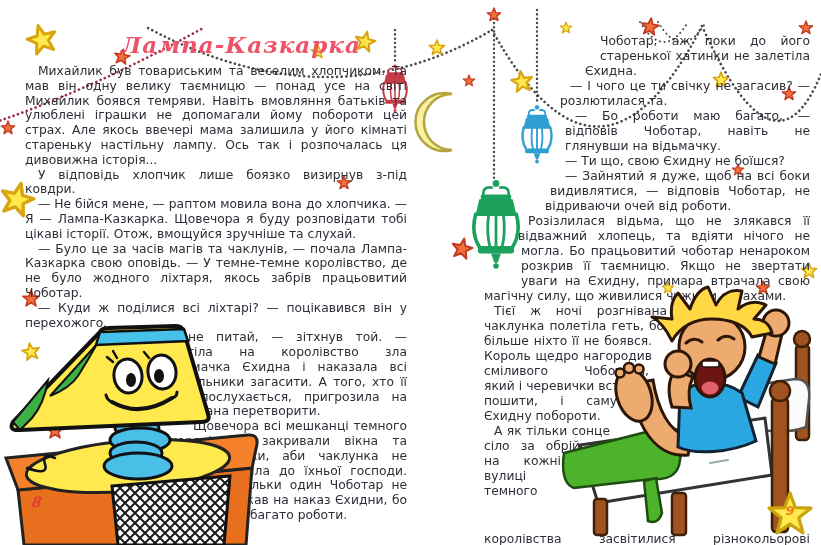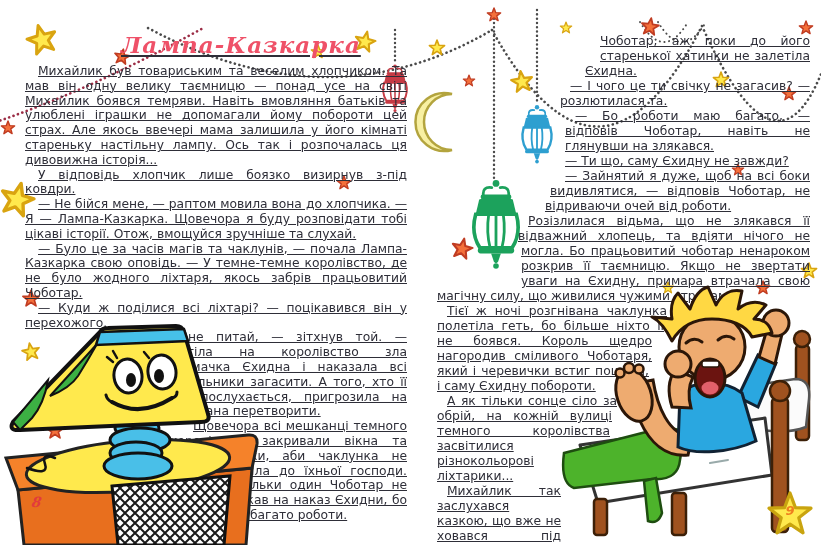--- a/index.html
+++ b/index.html
@@ -1,25 +1,25 @@
 <!DOCTYPE html>
 <html><head>
 <meta charset="utf-8">
 <style>
   html,body{margin:0;padding:0;background:#ffffff;}
   .spread{position:relative;width:821px;height:545px;background:#ffffff;overflow:hidden;
           font-family:"DejaVu Sans", sans-serif;color:#2e2e38;}
   svg{display:block;}
   .deco-layer{position:absolute;left:0;top:0;pointer-events:none;}
-  .page-text{position:absolute;font-size:12.3px;line-height:14.8px;text-align:justify;text-decoration:underline;}
+  .page-text{position:absolute;font-size:12.3px;line-height:14.8px;text-align:justify;}
   .page-text p{margin:0;text-indent:13px;}
   .page-text p.cont{text-indent:0;}
   .left-text{left:25px;top:32px;width:382px;height:510px;}
   .right-text{left:437px;top:32px;width:373px;height:506px;padding-top:2px;line-height:15px;}
-  .right-text p{text-indent:10px;}
+  .right-text p{text-indent:10px;margin-left:47px;}
   .right-text p.cont{text-indent:0;}
   h1.story-title{margin:0 0 6px 96px;font-family:"DejaVu Serif", serif;font-style:italic;font-weight:bold;
       font-size:23px;line-height:26px;color:#ef5168;letter-spacing:1px;text-align:left;text-indent:0;}
   
   .float-lamp{float:left;width:200px;height:232px;shape-margin:4px;
     shape-outside:polygon(0px 0px,3px 0px,3px 15px,102px 15px,125px 30px,136px 45px,135px 60px,144px 75px,151px 90px,151px 98px,123px 105px,112px 120px,112px 132px,135px 135px,186px 150px,189px 165px,193px 180px,193px 232px,0px 232px);}
   .float-lanterns{float:left;width:170px;height:242px;shape-margin:4px;
     shape-outside:polygon(0px 0px,159px 0px,159px 15px,144px 15px,144px 30px,99px 30px,99px 60px,119px 60px,119px 90px,124px 90px,124px 105px,114px 105px,114px 135px,109px 135px,109px 150px,104px 150px,104px 165px,77px 165px,77px 225px,80px 225px,80px 240px,0px 240px);}
   .float-bed{float:right;width:250px;height:228px;shape-margin:3px;
     shape-outside:polygon(114px 0px,250px 0px,250px 228px,4px 228px,4px 195px,7px 195px,7px 180px,12px 180px,12px 165px,27px 165px,27px 150px,53px 150px,53px 135px,55px 135px,55px 120px,60px 120px,60px 105px,77px 105px,77px 90px,92px 90px,92px 75px,95px 75px,95px 45px,107px 45px,107px 30px,110px 30px,110px 15px,114px 15px);}
@@ -111,22 +111,22 @@
     <div class="float-lamp"></div>
     <p>— І не питай, — зітхнув той. — Налетіла на королівство зла відьмачка Єхидна і наказала всі світильники загасити. А того, хто її не послухається, пригрозила на кажана перетворити.</p>
     <p>Щовечора всі мешканці темного королівства закривали вікна та гасили свічки, аби чаклунка не залетіла до їхньої господи. Та тільки один Чоботар не зважав на наказ Єхидни, бо мав багато роботи.</p>
 
   </div>
 
   <div class="page-text right-text">
     <div class="float-lanterns"></div>
     <p class="cont">Чоботар, аж поки до його старенької хатинки не залетіла Єхидна.</p>
     <p>— І чого це ти свічку не загасив? — розлютилася та.</p>
-    <p>— Бо роботи маю багато, — відповів Чоботар, навіть не глянувши на злякався.</p>
-    <p>— Ти що, саму Єхидну не завжди?</p>
+    <p>— Бо роботи маю багато, — відповів Чоботар, навіть не глянувши на відьмачку.</p>
+    <p>— Ти що, свою Єхидну не боїшся?</p>
     <p>— Зайнятий я дуже, щоб на всі боки видивлятися, — відповів Чоботар, не відриваючи очей від роботи.</p>
     <p>Розізлилася відьма, що не злякався її відважний хлопець, та вдіяти нічого не могла. Бо працьовитий чоботар ненароком розкрив її таємницю. Якщо не звертати уваги на Єхидну, примара втрачала свою магічну силу, що живилися чужими страхами.</p>
     <div class="float-bed"></div>
     <p>Тієї ж ночі розгнівана чаклунка полетіла геть, бо більше ніхто її не боявся. Король щедро нагородив сміливого Чоботаря, який і черевички встиг пошити, і саму Єхидну побороти.</p>
     <p>А як тільки сонце сіло за обрій, на кожній вулиці темного королівства засвітилися різнокольорові ліхтарики...</p>
     <p>Михайлик так заслухався казкою, що вже не ховався під ковдрою. Відтоді хлопець, як і відважний Чоботар, більше не боявся темряви та щовечора чекав нової історії від Лампи-Казкарки.</p>
   </div>
 
   <svg class="illus" style="left:0;top:318px" width="266" height="227" viewBox="0 0 266 227">
     <defs>

